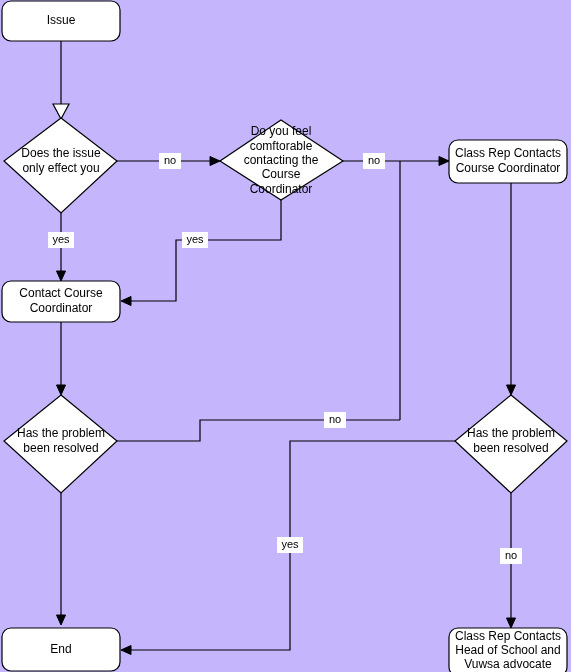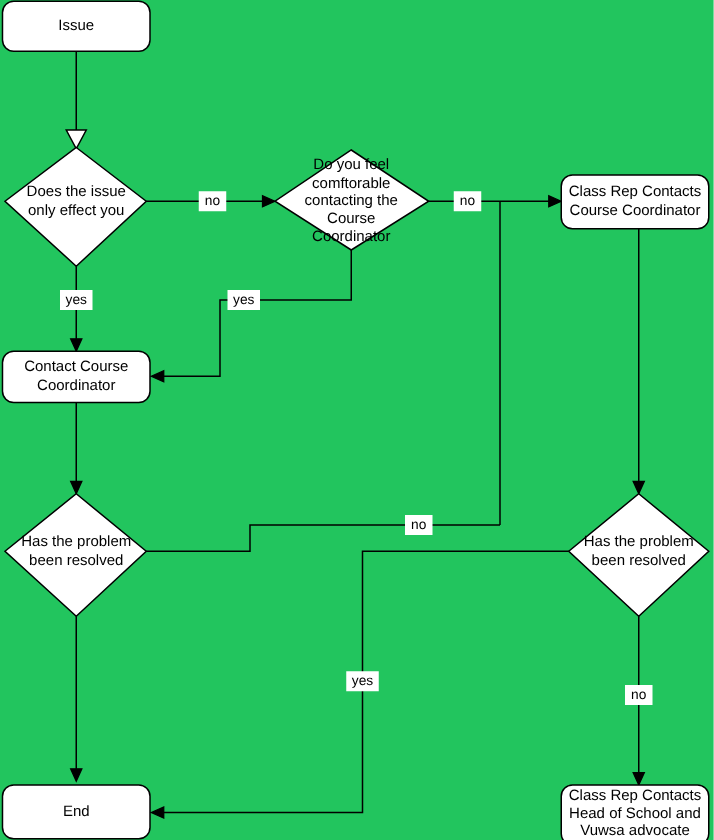--- a/index.html
+++ b/index.html
@@ -7,21 +7,21 @@
     padding: 0;
     background: #ffffff;
   }
   body {
     font-family: "Liberation Sans", sans-serif;
   }
   #canvas {
     position: relative;
     width: 571px;
     height: 672px;
-    background: #22c55e;
+    background: #c4b5fd;
     overflow: hidden;
   }
   #flow-svg {
     display: block;
     width: 571px;
     height: 672px;
   }
   .node-shape {
     fill: #ffffff;
     stroke: #000000;

